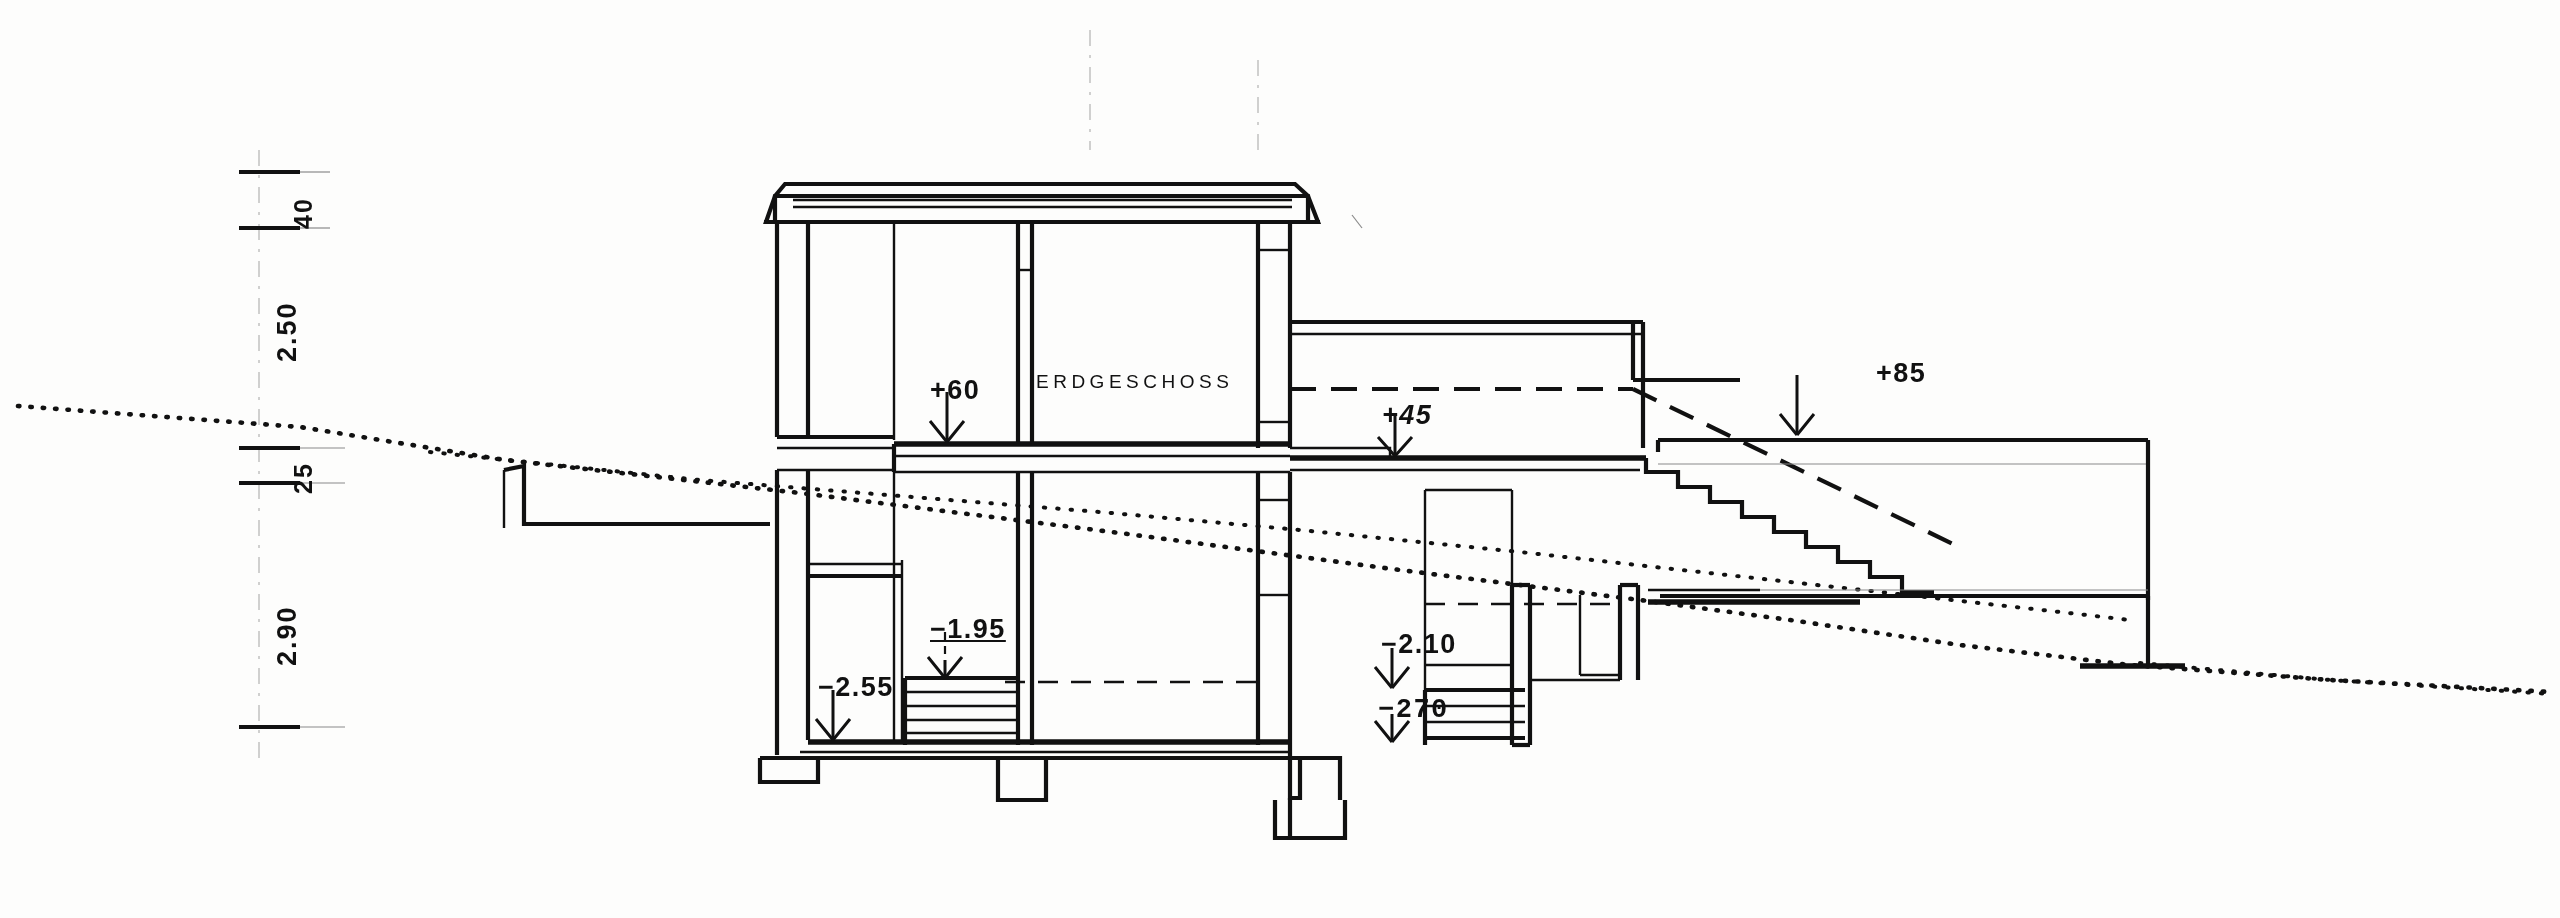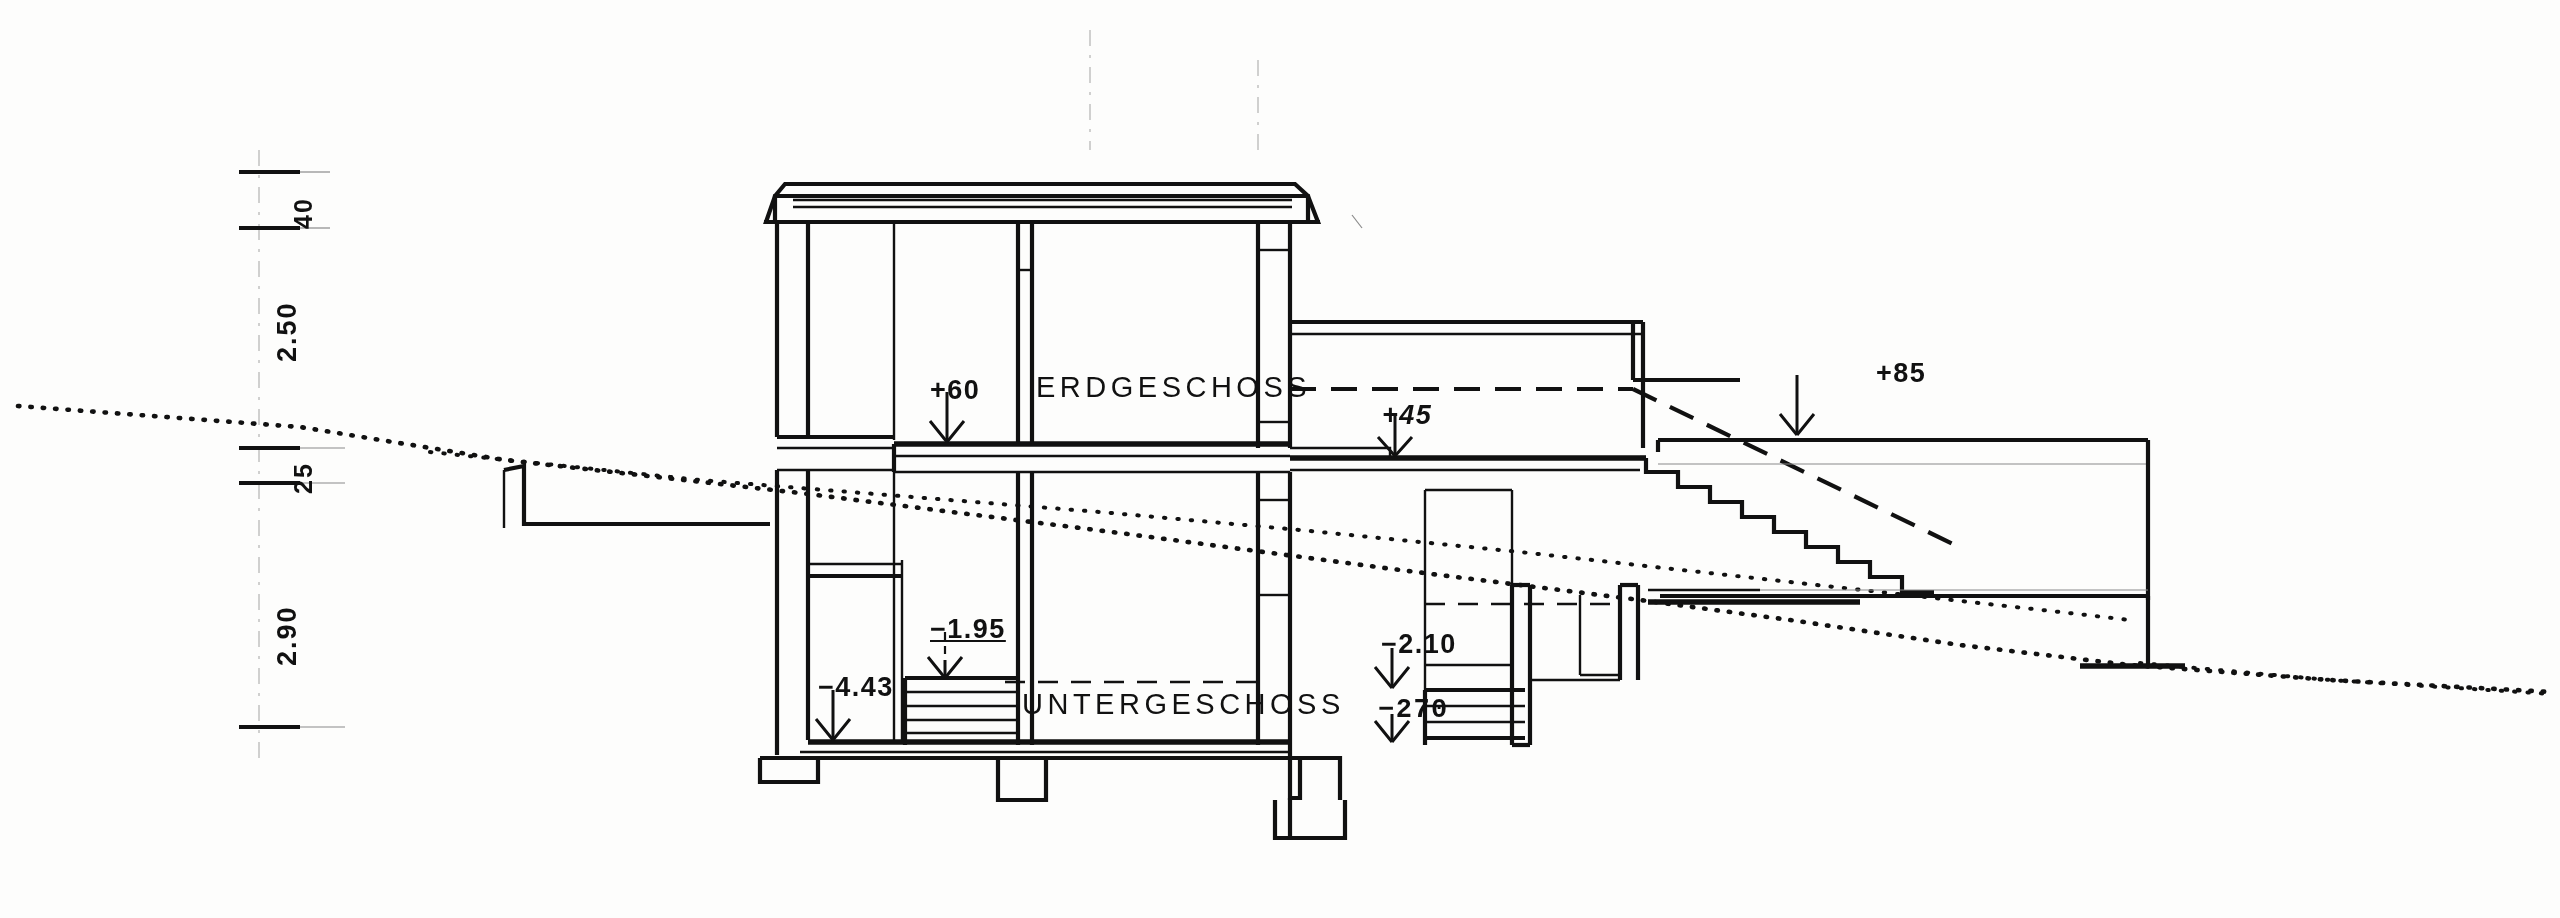--- a/index.html
+++ b/index.html
@@ -31,21 +31,21 @@
     font-family: "Liberation Sans", sans-serif;
     font-weight: bold;
     white-space: nowrap;
     user-select: none;
   }
   .lvl {
     font-size: 27px;
     letter-spacing: 1.5px;
   }
   .room {
-    font-size: 29px;
+    font-size: 19px;
     letter-spacing: 4.5px;
     font-weight: normal;
   }
   .dimtxt {
     font-size: 27px;
     letter-spacing: 2px;
     transform-origin: left top;
     transform: rotate(-90deg);
   }
   .dimtxt.small {
@@ -328,31 +328,30 @@
     <g>
       <path class="cl" d="M 1090,30 L 1090,150"></path>
       <path class="cl" d="M 1258,60 L 1258,150"></path>
       <path class="faint" d="M 1352,215 L 1362,228"></path>
     </g>
 
   </svg>
 
   <div class="lbl room" style="left:1036px; top:371px;">ERDGESCHOSS</div>
 
-  <div class="lbl room" style="left:1022px; top:688px;">UNTERGESCHOSS</div>
 
   <div class="lbl lvl" style="left:930px; top:375px;">+60</div>
 
   <div class="lbl lvl" style="left:1382px; top:400px;font-style:italic;">+45</div>
 
   <div class="lbl lvl" style="left:1876px; top:358px;">+85</div>
 
   <div class="lbl lvl" style="left:930px; top:614px;text-decoration:underline;">−1.95</div>
 
-  <div class="lbl lvl" style="left:818px; top:672px;">−4.43</div>
+  <div class="lbl lvl" style="left:818px; top:672px;">−2.55</div>
 
   <div class="lbl lvl" style="left:1381px; top:629px;">−2.10</div>
 
   <div class="lbl lvl" style="left:1378px; top:695px;font-family:Liberation Mono, monospace;">−270</div>
 
   <div class="lbl dimtxt small" style="left:289px; top:229px;">40</div>
 
   <div class="lbl dimtxt" style="left:272px; top:362px;">2.50</div>
 
   <div class="lbl dimtxt small" style="left:289px; top:494px;">25</div>

